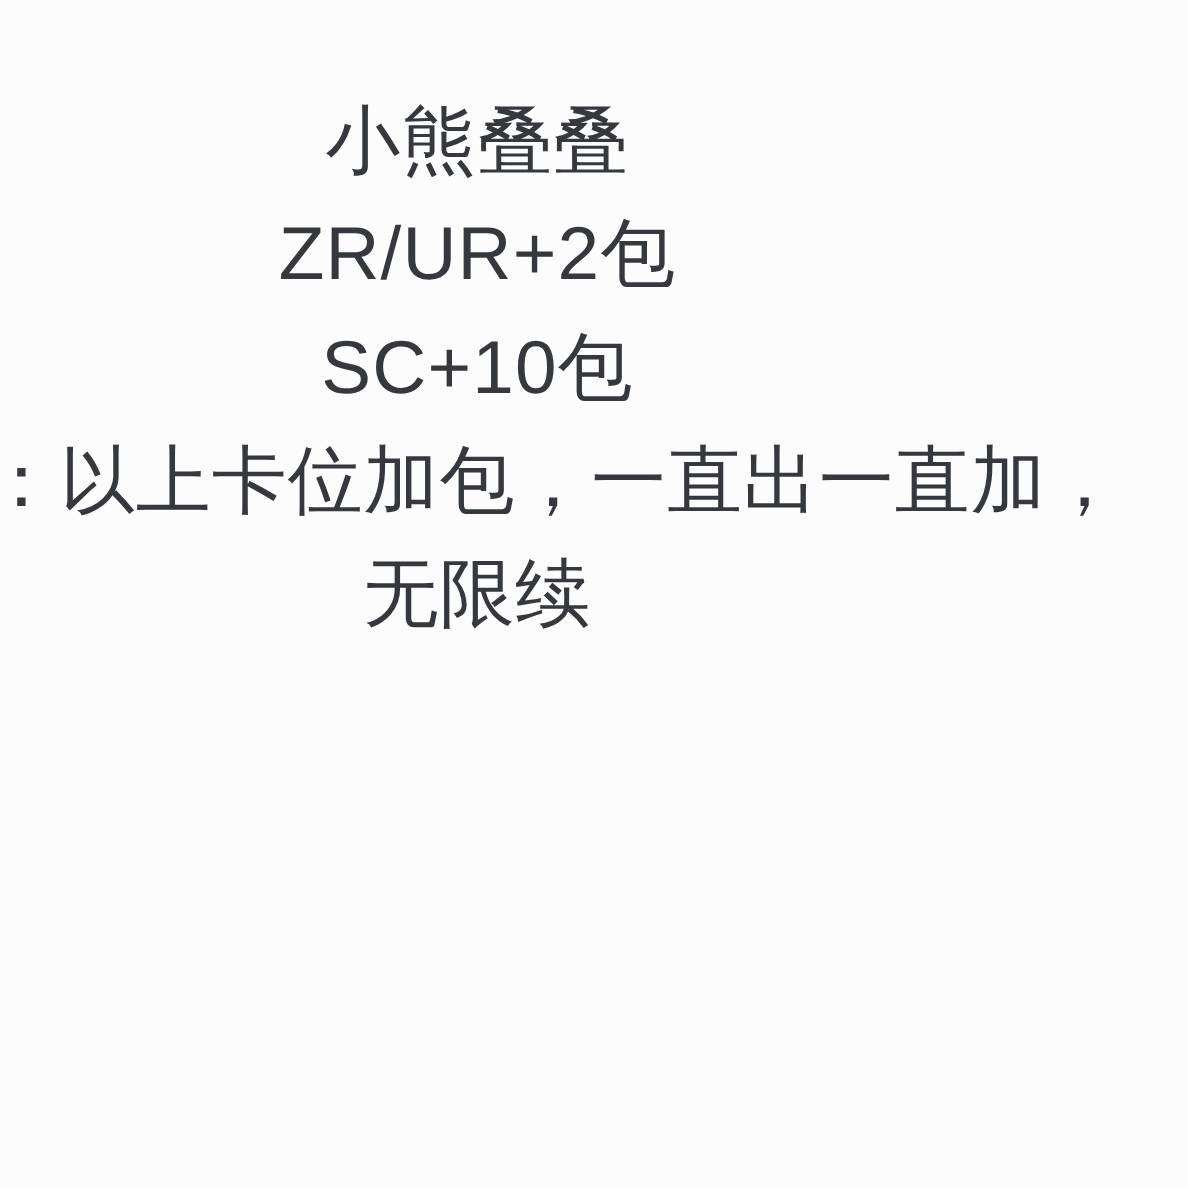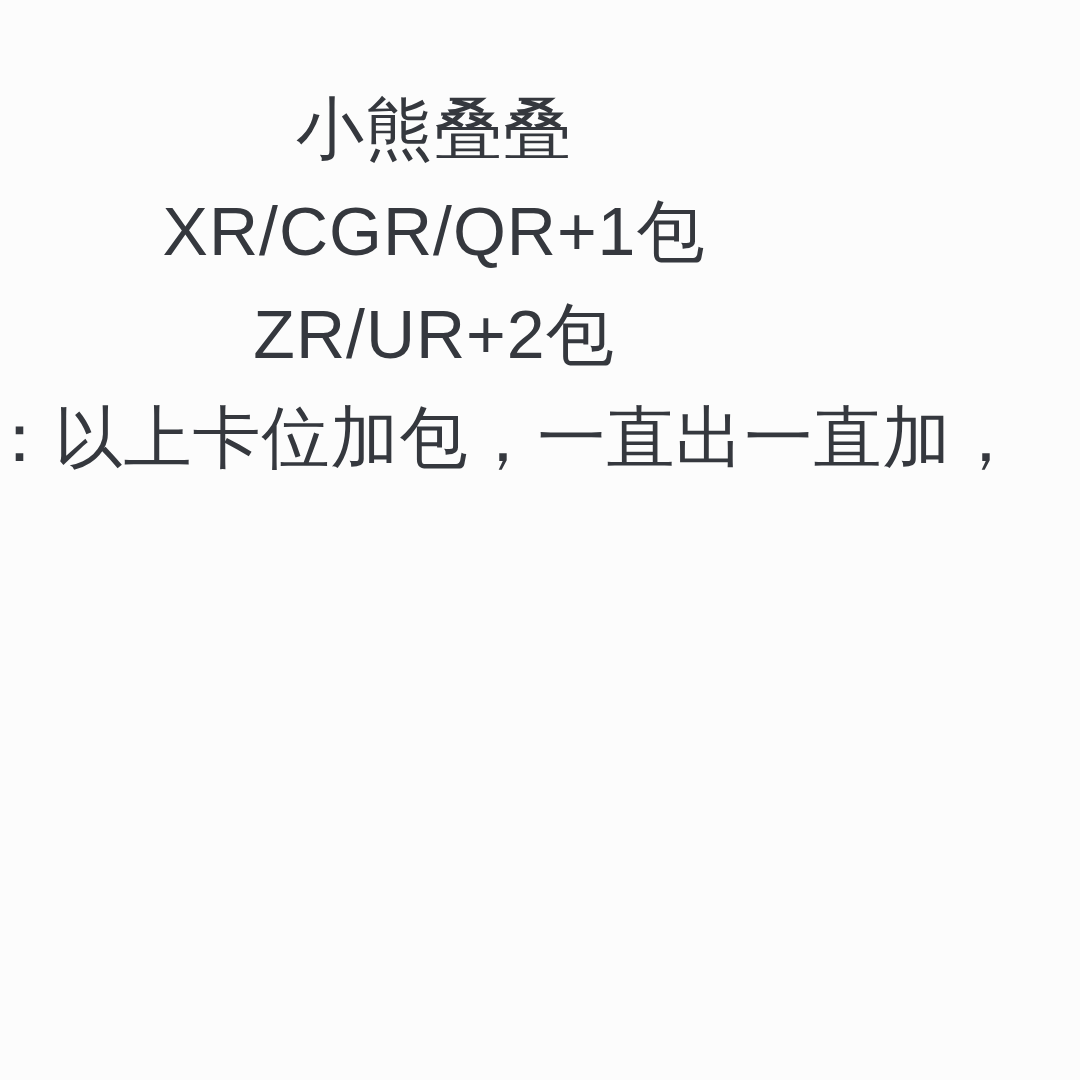--- a/index.html
+++ b/index.html
@@ -37,16 +37,17 @@
   .rule {
     
     max-width: none;
   }
 </style>
 </head>
 <body>
 
 <div class="page">
   <div class="line">小熊叠叠</div>
-  <div class="line">XR/CGR/QR+1包</div>
   <div class="line">ZR/UR+2包</div>
+  <div class="line">SC+10包</div>
   <div class="line rule">规则：以上卡位加包，一直出一直加，</div>
+  <div class="line">无限续</div>
 </div>
 
 </body></html>

